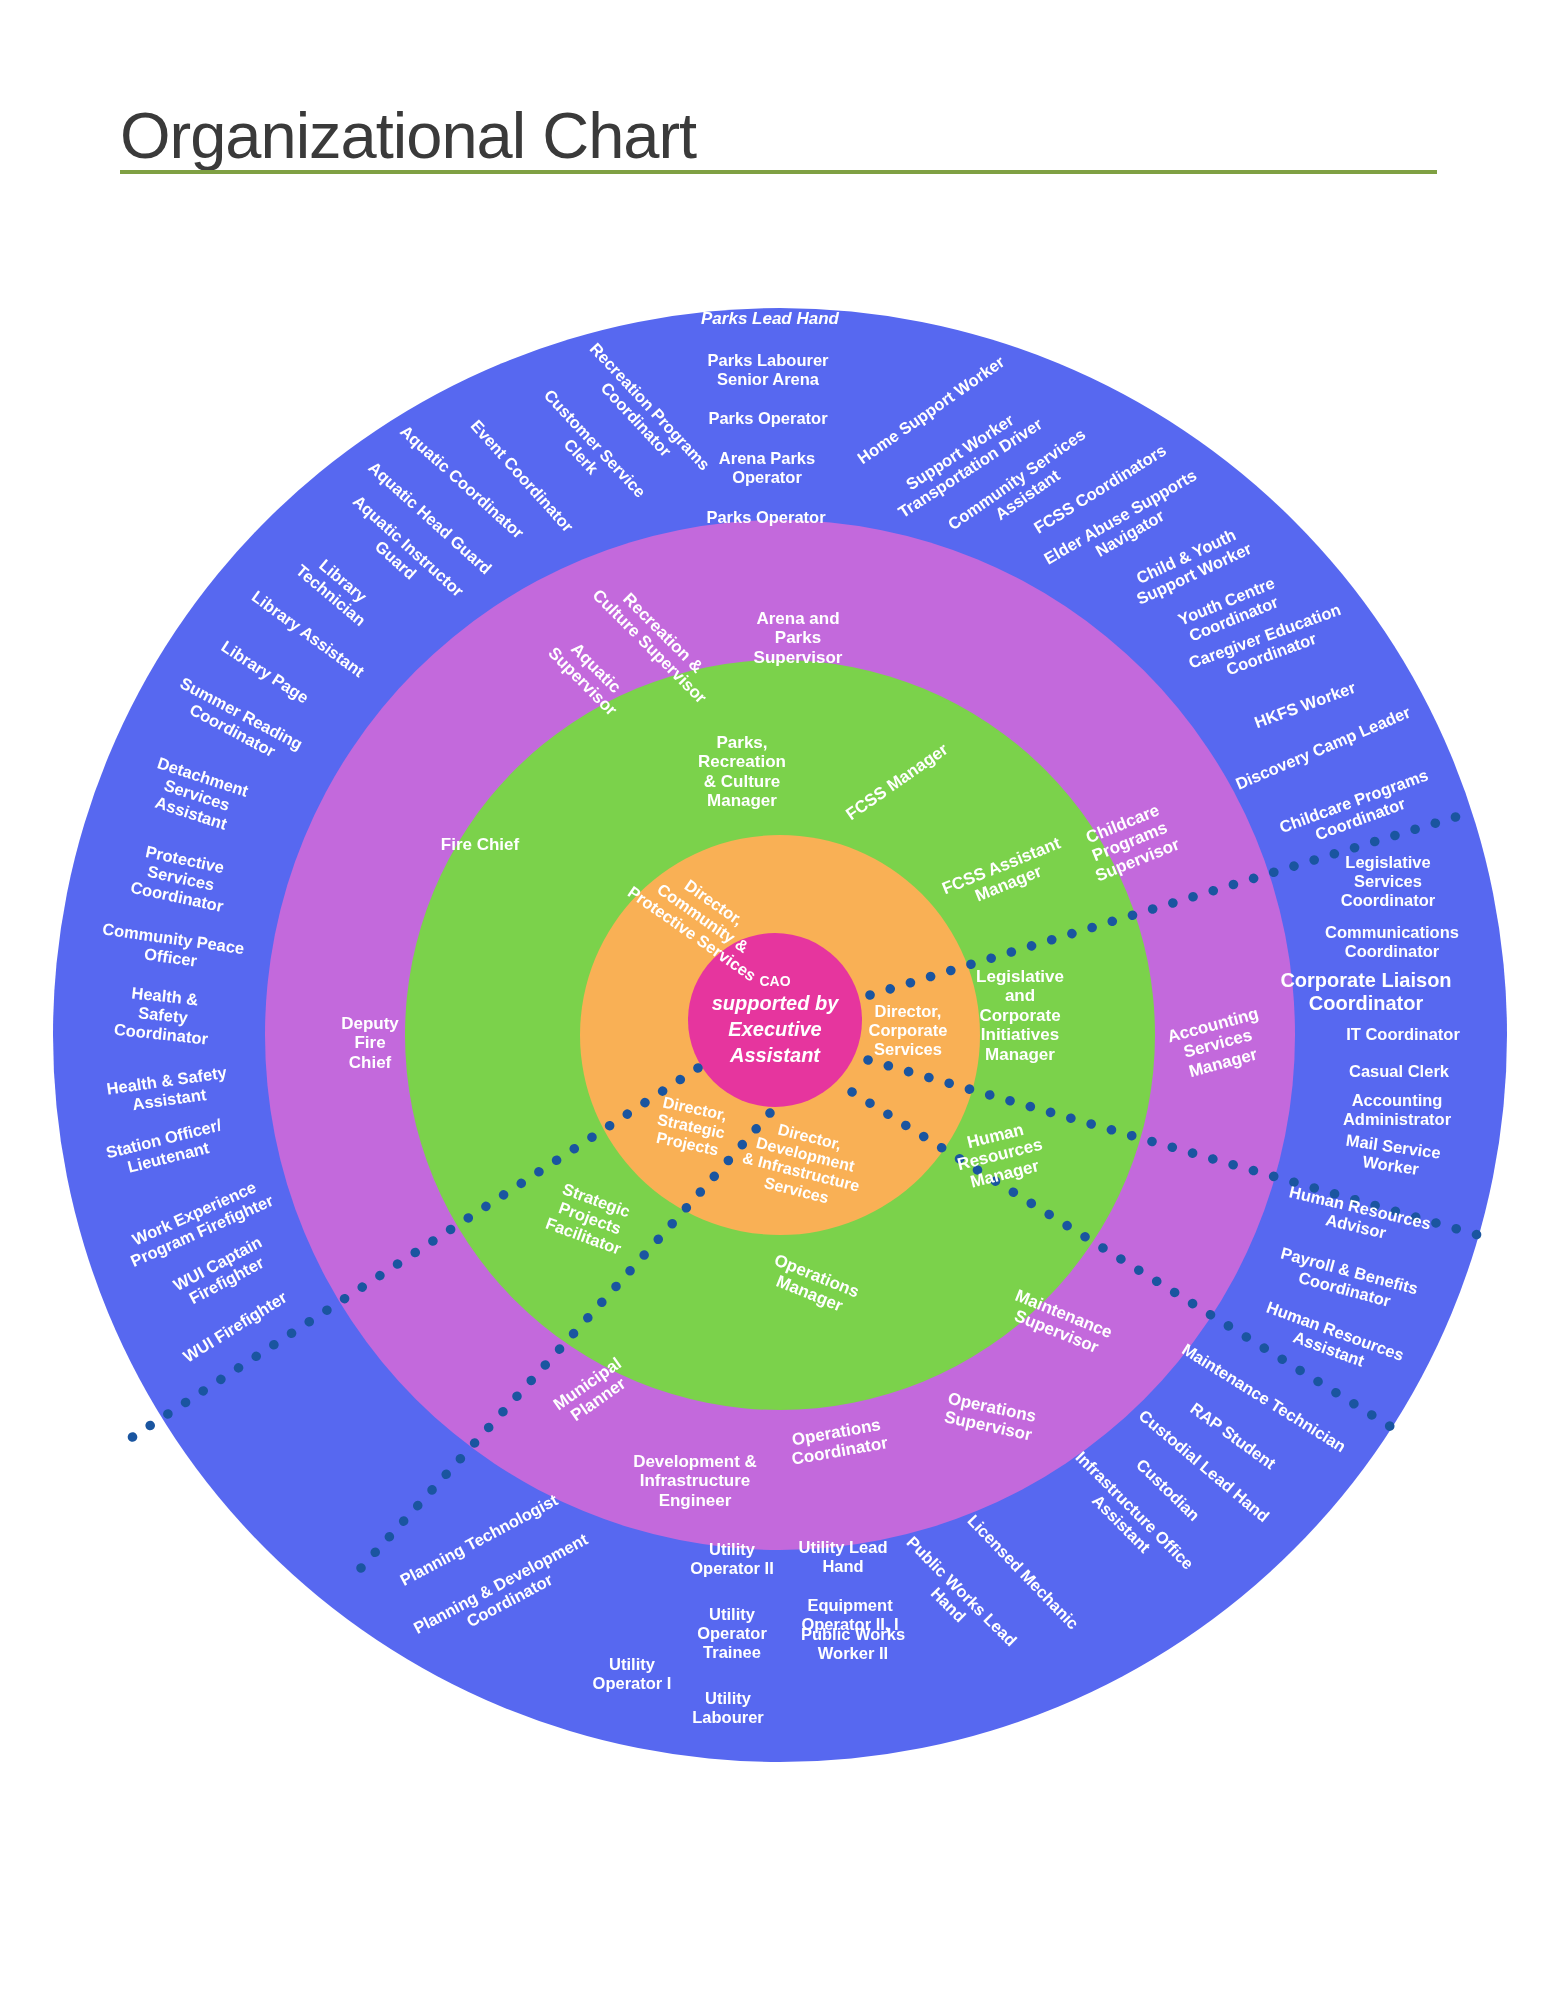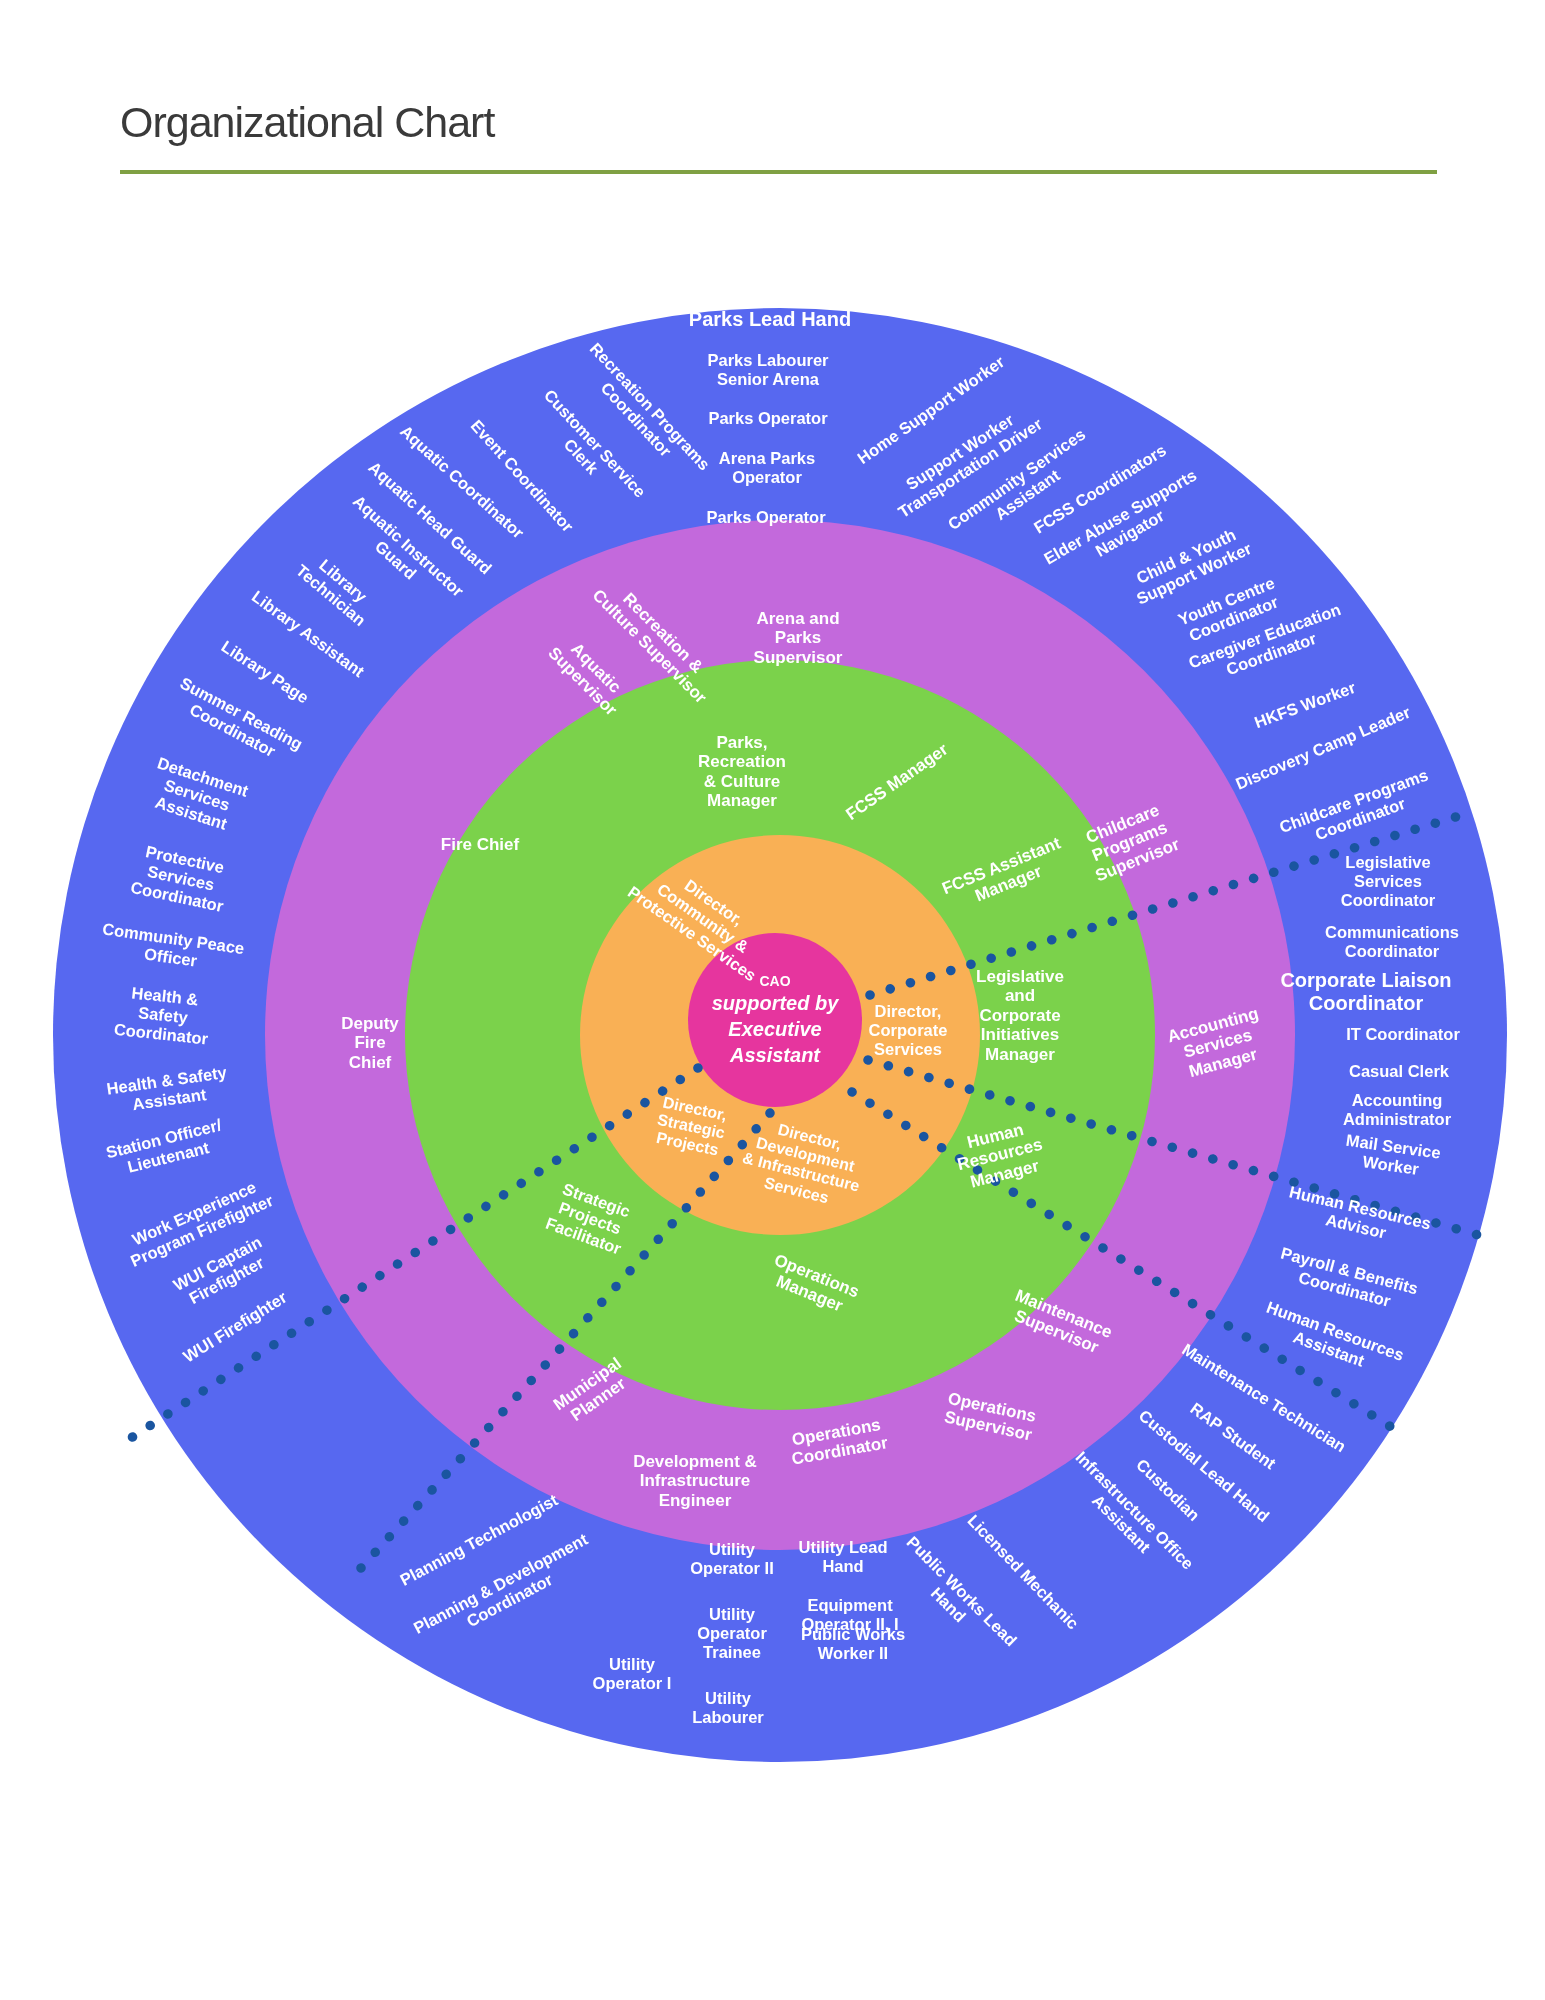--- a/index.html
+++ b/index.html
@@ -1,19 +1,19 @@
 <!DOCTYPE html>
 <html><head>
 <meta charset="utf-8">
 <style>
   html,body{margin:0;padding:0;background:#fff;}
   #page{position:relative;width:1545px;height:2000px;background:#fff;overflow:hidden;
         font-family:"Liberation Sans",sans-serif;}
   
-  #title{position:absolute;left:120px;top:98px;font-size:43px;color:#3a3a3a;
+  #title{position:absolute;left:120px;top:98px;font-size:65px;color:#3a3a3a;
          letter-spacing:-1px;font-weight:500;}
   #rule{position:absolute;left:120px;top:170px;width:1317px;height:4px;background:#7fa043;}
   #logo{position:absolute;left:665px;top:30px;width:540px;height:142px;display:flex;
         align-items:center;}
   #logo svg{width:250px;height:140px;flex:0 0 auto;}
   #wordmark{font-family:"Liberation Serif",serif;color:#3e7125;line-height:1;
             margin-left:-10px;white-space:nowrap;}
   #wordmark .big{font-size:92px;}
   #wordmark .rest{font-size:64px;letter-spacing:3px;}
   
@@ -47,21 +47,21 @@
 
   <svg id="dividers">
       <path d="M870,995 L1472,812"></path>
       <path d="M868,1060 L1478,1235"></path>
       <path d="M852,1092 L1396,1430"></path>
       <path d="M770,1113 Q640,1262 350,1580"></path>
       <path d="M698,1068 L128,1440"></path>
     </svg>
 
   <div id="labels">
-      <div class="lbl" style="left: 770px; top: 319px; font-size: 20px; transform: translate(-50%, -50%) rotate(0deg);">Parks Lead Hand</div>
+      <div class="lbl" style="left: 770px; top: 319px; font-size: 17px; transform: translate(-50%, -50%) rotate(0deg); font-style: italic;">Parks Lead Hand</div>
       <div class="lbl" style="left: 768px; top: 370px; font-size: 16.5px; transform: translate(-50%, -50%) rotate(0deg);">Parks Labourer
 Senior Arena</div>
       <div class="lbl" style="left: 768px; top: 418px; font-size: 16.5px; transform: translate(-50%, -50%) rotate(0deg);">Parks Operator</div>
       <div class="lbl" style="left: 767px; top: 468px; font-size: 16.5px; transform: translate(-50%, -50%) rotate(0deg);">Arena Parks
 Operator</div>
       <div class="lbl" style="left: 766px; top: 517px; font-size: 16.5px; transform: translate(-50%, -50%) rotate(0deg);">Parks Operator</div>
       <div class="lbl" style="left: 643px; top: 413px; font-size: 16.5px; transform: translate(-50%, -50%) rotate(47deg);">Recreation Programs
 Coordinator</div>
       <div class="lbl" style="left: 588px; top: 450px; font-size: 16.5px; transform: translate(-50%, -50%) rotate(47deg);">Customer Service
 Clerk</div>

